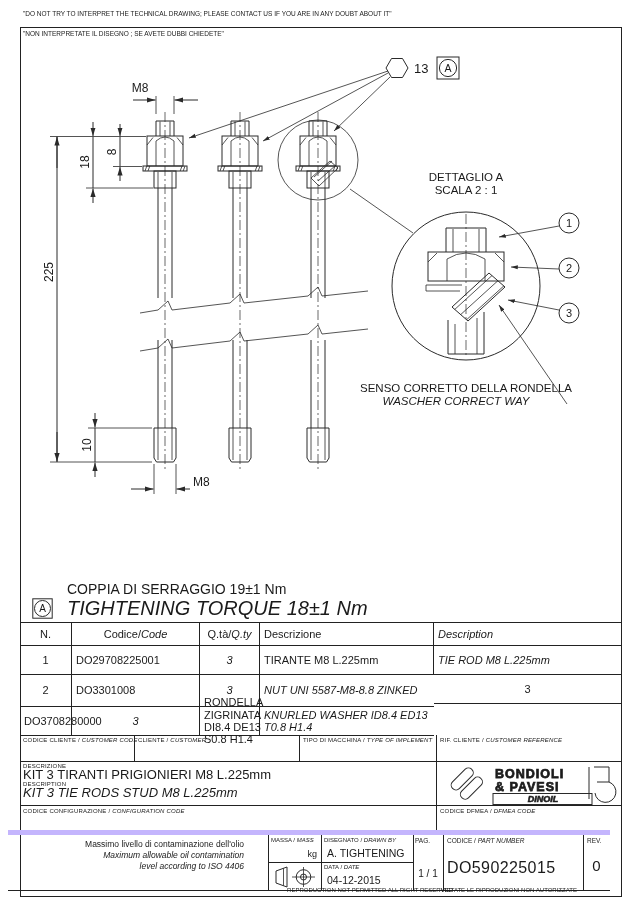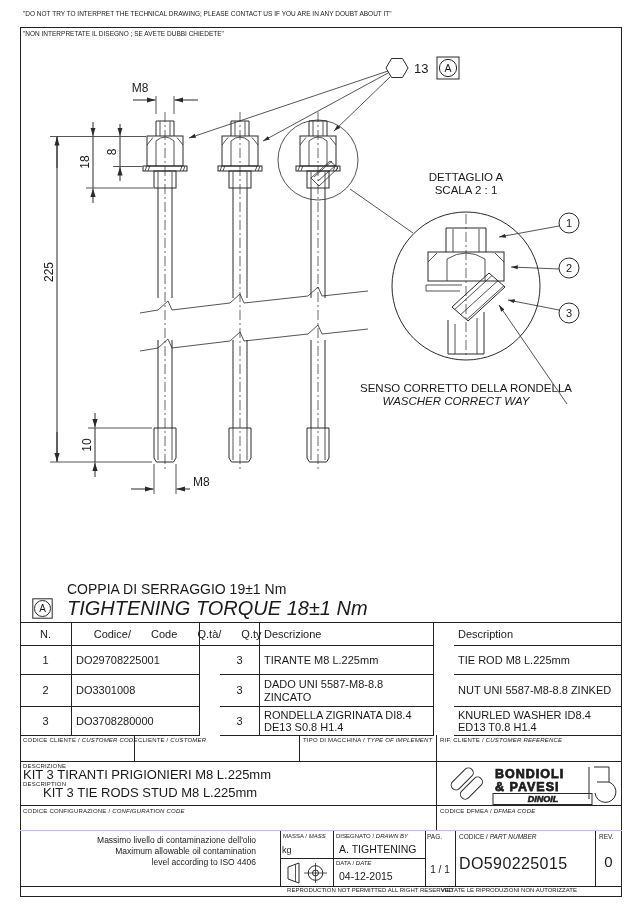--- a/index.html
+++ b/index.html
@@ -13,33 +13,33 @@
   svg text{font-family:"Liberation Sans",sans-serif;fill:#1a1a1a;}
   .ln{stroke:#2a2a2a;stroke-width:1;fill:none;}
   .thin{stroke:#2a2a2a;stroke-width:.8;fill:none;}
   .cl{stroke:#2a2a2a;stroke-width:.7;fill:none;stroke-dasharray:10 3 2 3;}
   .dimt{font-size:12px;}
   
   .ptable{left:20px;top:622px;width:602px;display:grid;grid-template-columns:52px 128px 60px 174px 188px;grid-auto-rows:auto;border-top:1px solid #222;border-bottom:0;}
   .pc{border-right:1px solid #222;border-bottom:1px solid #222;font-size:11px;display:flex;align-items:center;padding:2px 4px;box-sizing:border-box;line-height:1.12;}
   .pc.last{border-right:none;}
   .pc.c{justify-content:center;text-align:center;}
-  .it{margin-left:20px;}
+  .it{font-style:italic;}
   .hrow{height:23px;}
   
   .irow{left:20px;top:735px;width:602px;display:grid;grid-template-columns:115px 165px 137px 185px;}
   .ic{height:27px;border-right:1px solid #222;border-bottom:1px solid #222;padding:2px 3px;box-sizing:border-box;}
   .ic.last{border-right:none;}
   .desccell{left:20px;top:762px;width:417px;height:44px;border-right:1px solid #222;border-bottom:1px solid #222;box-sizing:border-box;padding:1px 3px;}
   .descv{font-size:13px;line-height:12px;white-space:nowrap;}
   .logocell{left:437px;top:762px;width:185px;height:44px;border-bottom:1px solid #222;box-sizing:border-box;}
   .cfgcell{left:20px;top:806px;width:417px;height:24px;border-right:1px solid #222;box-sizing:border-box;padding:2px 3px;}
   .dfmcell{left:437px;top:806px;width:185px;height:24px;box-sizing:border-box;padding:2px 3px;}
   
-  .tblock{left:20px;top:830px;width:602px;height:55px;border-top:1px solid #c4b5fd;border-bottom:1px solid #222;box-sizing:content-box;}
+  .tblock{left:8px;top:830px;width:602px;height:55px;border-top:5px solid #c4b5fd;border-bottom:1px solid #222;box-sizing:content-box;}
   .vline{position:absolute;top:0;height:55px;border-left:1px solid #222;width:0;}
   .hline{position:absolute;border-top:1px solid #222;height:0;}
   .lbl{font-size:6px;white-space:nowrap;}
   .lbl .en{font-style:italic;}
   .iso{position:absolute;left:0;top:4px;width:236px;text-align:right;font-size:8.5px;line-height:11px;}
   .val{font-size:10.5px;white-space:nowrap;}
   .pn{font-size:16px;letter-spacing:.4px;}
   .footer{font-size:6px;white-space:nowrap;}
 </style>
 </head>
@@ -253,23 +253,20 @@
 
   <div class="pc c" style="height:32px">
       <span>2</span>
     </div>
   <div class="pc" style="height:32px">
       <span>DO3301008</span>
     </div>
   <div class="pc c it" style="height:32px">
       <span>3</span>
     </div>
-  <div class="pc" style="height:32px">
-      <span>DADO UNI 5587-M8-8.8 ZINCATO</span>
-    </div>
   <div class="pc last it" style="height:32px">
       <span>NUT UNI 5587-M8-8.8 ZINKED</span>
     </div>
 
   <div class="pc c" style="height:29px">
       <span>3</span>
     </div>
   <div class="pc" style="height:29px">
       <span>DO3708280000</span>
     </div>
@@ -325,21 +322,21 @@
   <div class="vline" style="left:575px;"></div>
   <div class="hline" style="left:260px;top:27px;width:145px;"></div>
 
   <div class="iso">
     <div>Massimo livello di contaminazione dell'olio</div>
     <div class="it">Maximum allowable oil contamination</div>
     <div class="it">level according to ISO 4406</div>
   </div>
 
   <div class="abs lbl" style="left:263px;top:2px;"><span>MASSA</span> / <span class="en">MASS</span></div>
-  <div class="abs" style="left:262px;top:14px;width:47px;text-align:left;font-size:9px;">kg</div>
+  <div class="abs" style="left:262px;top:14px;width:47px;text-align:right;font-size:9px;">kg</div>
 
   <svg class="abs" style="left:266px;top:31px;" width="44" height="22" viewBox="0 0 44 22">
     <path class="ln" d="M2,5 L2,17 L13,21 L13,1 Z"></path>
     <line class="thin" x1="9.5" y1="2.3" x2="9.5" y2="19.7"></line>
     <line class="thin" x1="18" y1="11" x2="41" y2="11"></line>
     <line class="thin" x1="29.5" y1="1" x2="29.5" y2="21"></line>
     <circle class="ln" cx="29.5" cy="11" r="7.3"></circle>
     <circle class="ln" cx="29.5" cy="11" r="3"></circle>
   </svg>
 

